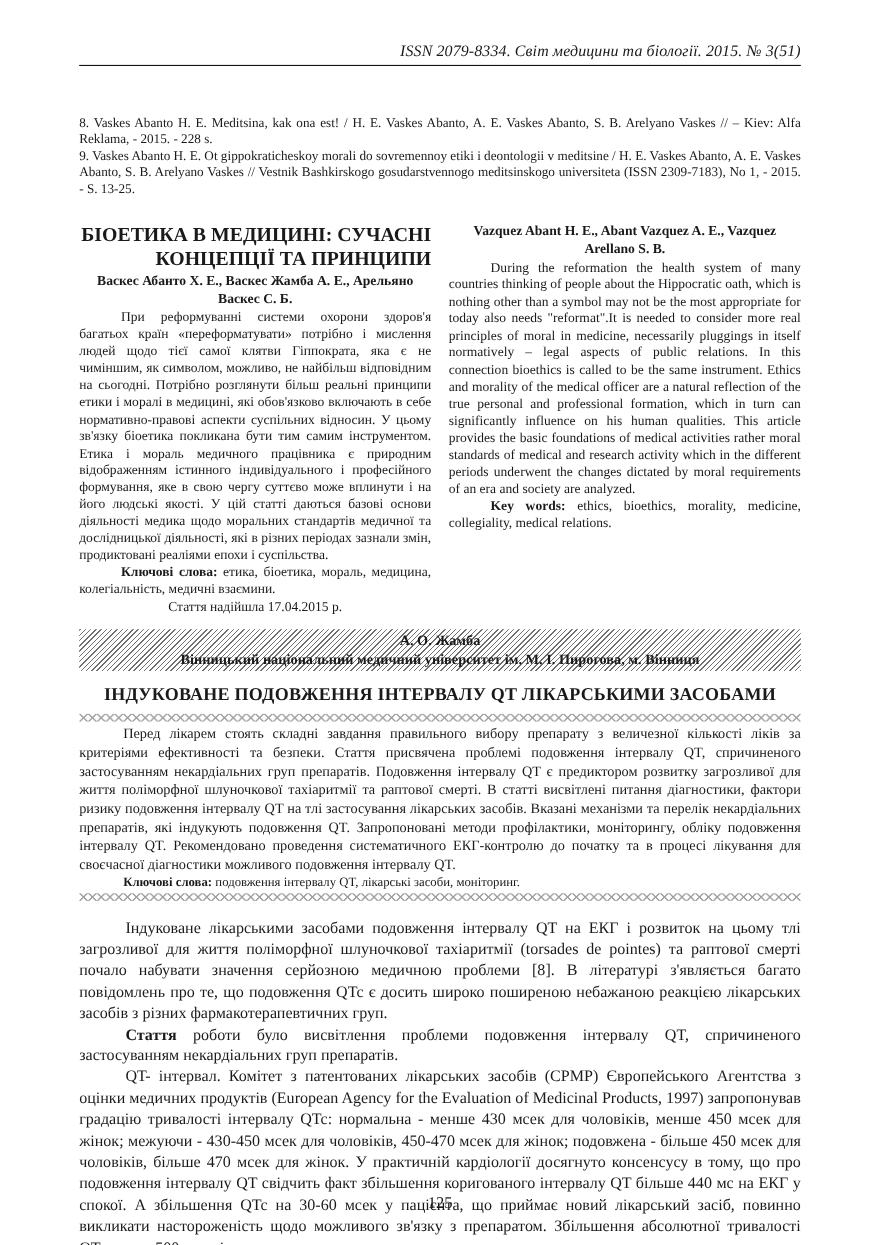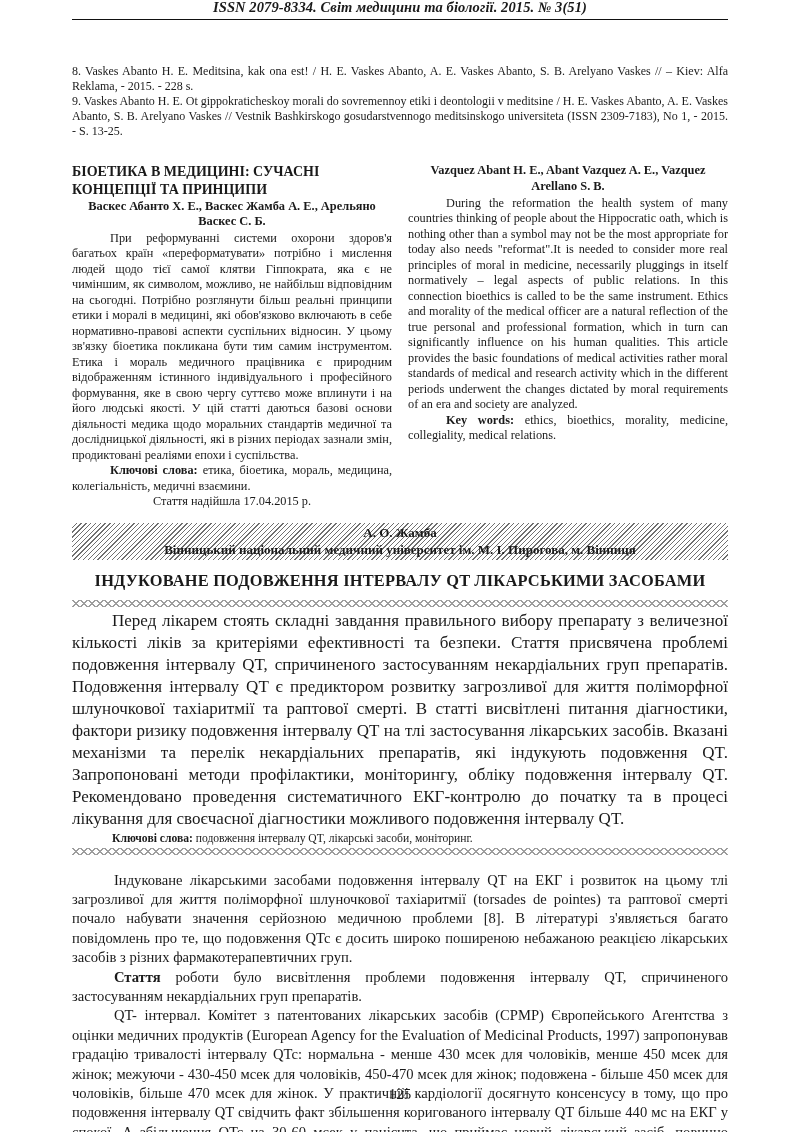--- a/index.html
+++ b/index.html
@@ -21,23 +21,24 @@
   }
   .content {
     position: absolute;
     left: 72px;
     top: 0;
     width: 656px;
   }
 
   
   .runhead {
-    text-align: center;
+    margin-top: 40px;
+    text-align: right;
     font-style: italic;
-    font-weight: bold;
+    font-weight: normal;
     font-size: 14.5px;
     letter-spacing: 0.1px;
     line-height: 1.1;
   }
   .runhead-rule {
     border-bottom: 1.6px solid #111;
     margin-top: 3px;
     margin-bottom: 7px;
   }
 
@@ -81,23 +82,23 @@
 
   
   .cols {
     display: flex;
     gap: 16px;
     margin-top: 10px;
   }
   .col { width: 320px; }
 
   .ab-title {
-    text-align: left;
-    font-weight: bold;
-    font-size: 14px;
+    text-align: right;
+    font-weight: bold;
+    font-size: 18px;
     line-height: 1.22;
     margin: 0 0 1px 0;
   }
   .ab-authors {
     text-align: center;
     font-weight: bold;
     font-size: 12.4px;
     line-height: 1.22;
     margin: 0 0 2px 0;
   }
@@ -149,21 +150,21 @@
     background-image:
       linear-gradient(45deg, transparent 45%, #8d8d8d 45%, #8d8d8d 56%, transparent 56%),
       linear-gradient(-45deg, transparent 45%, #8d8d8d 45%, #8d8d8d 56%, transparent 56%);
     opacity: .85;
   }
   .zig-top { margin-bottom: 3px; }
   .zig-bot { margin-top: 2px; }
 
   
   .abs-uk {
-    font-size: 17px;
+    font-size: 13px;
     line-height: 1.3;
     text-align: justify;
     margin: 0;
     text-indent: 40px;
   }
   .abs-uk-keys {
     font-size: 11.6px;
     line-height: 1.3;
     text-align: justify;
     margin: 0;

